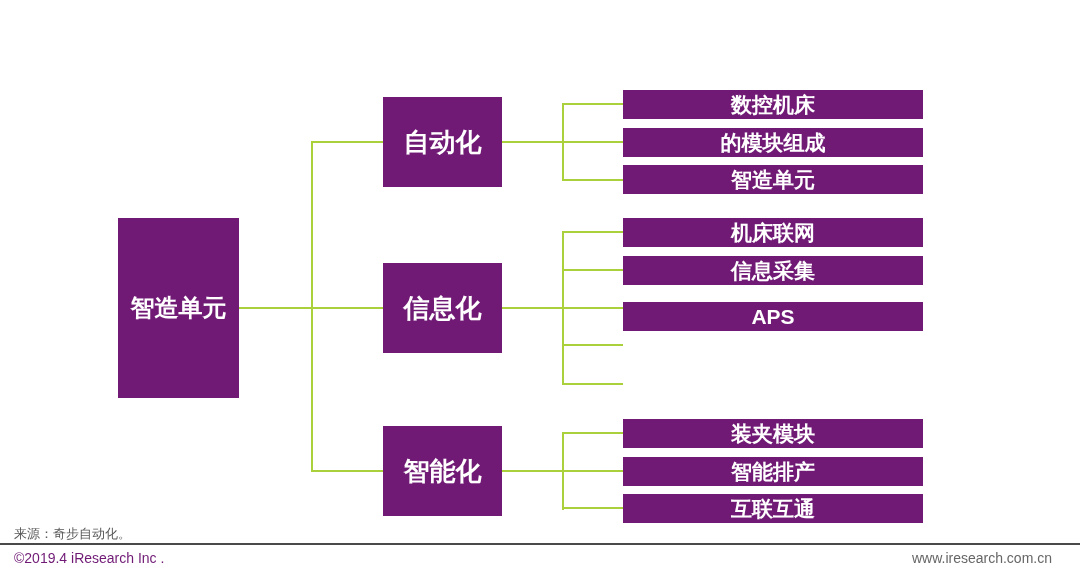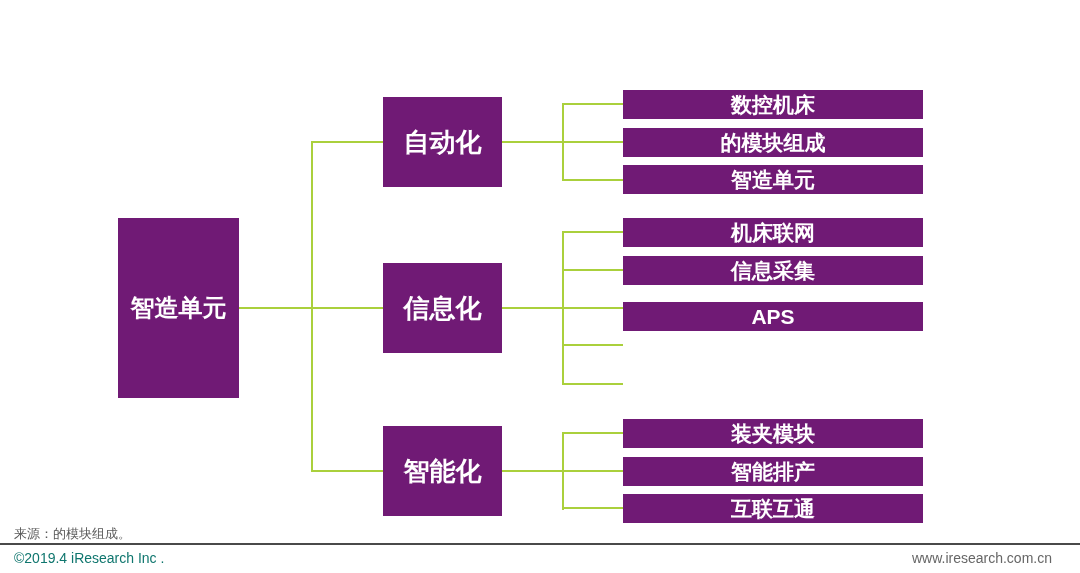--- a/index.html
+++ b/index.html
@@ -62,21 +62,21 @@
   .footer-divider {
     position: absolute;
     left: 0; right: 0; top: 543px;
     height: 2px;
     background: #4a4a4a;
   }
   .copyright {
     position: absolute;
     left: 14px; top: 550px;
     font-size: 14px;
-    color: #0f766e;
+    color: #701a75;
   }
   .website {
     position: absolute;
     right: 28px; top: 550px;
     font-size: 14px;
     color: #666666;
     margin-left: 15px;
   }
 </style>
 </head>
@@ -118,18 +118,18 @@
 
   <div class="hline" style="left:562px; top:103px; width:61px"></div>
   <div class="hline" style="left:562px; top:179px; width:61px"></div>
   <div class="hline" style="left:562px; top:231px; width:61px"></div>
   <div class="hline" style="left:562px; top:269px; width:61px"></div>
   <div class="hline" style="left:562px; top:344px; width:61px"></div>
   <div class="hline" style="left:562px; top:383px; width:61px"></div>
   <div class="hline" style="left:562px; top:432px; width:61px"></div>
   <div class="hline" style="left:562px; top:507px; width:61px"></div>
 
-  <div class="source-note">来源：的模块组成。</div>
+  <div class="source-note">来源：奇步自动化。</div>
   <div class="footer-divider"></div>
   <div class="copyright">©2019.4 iResearch Inc .</div>
   <div class="website">www.iresearch.com.cn</div>
 
 </div>
 
 </body></html>

